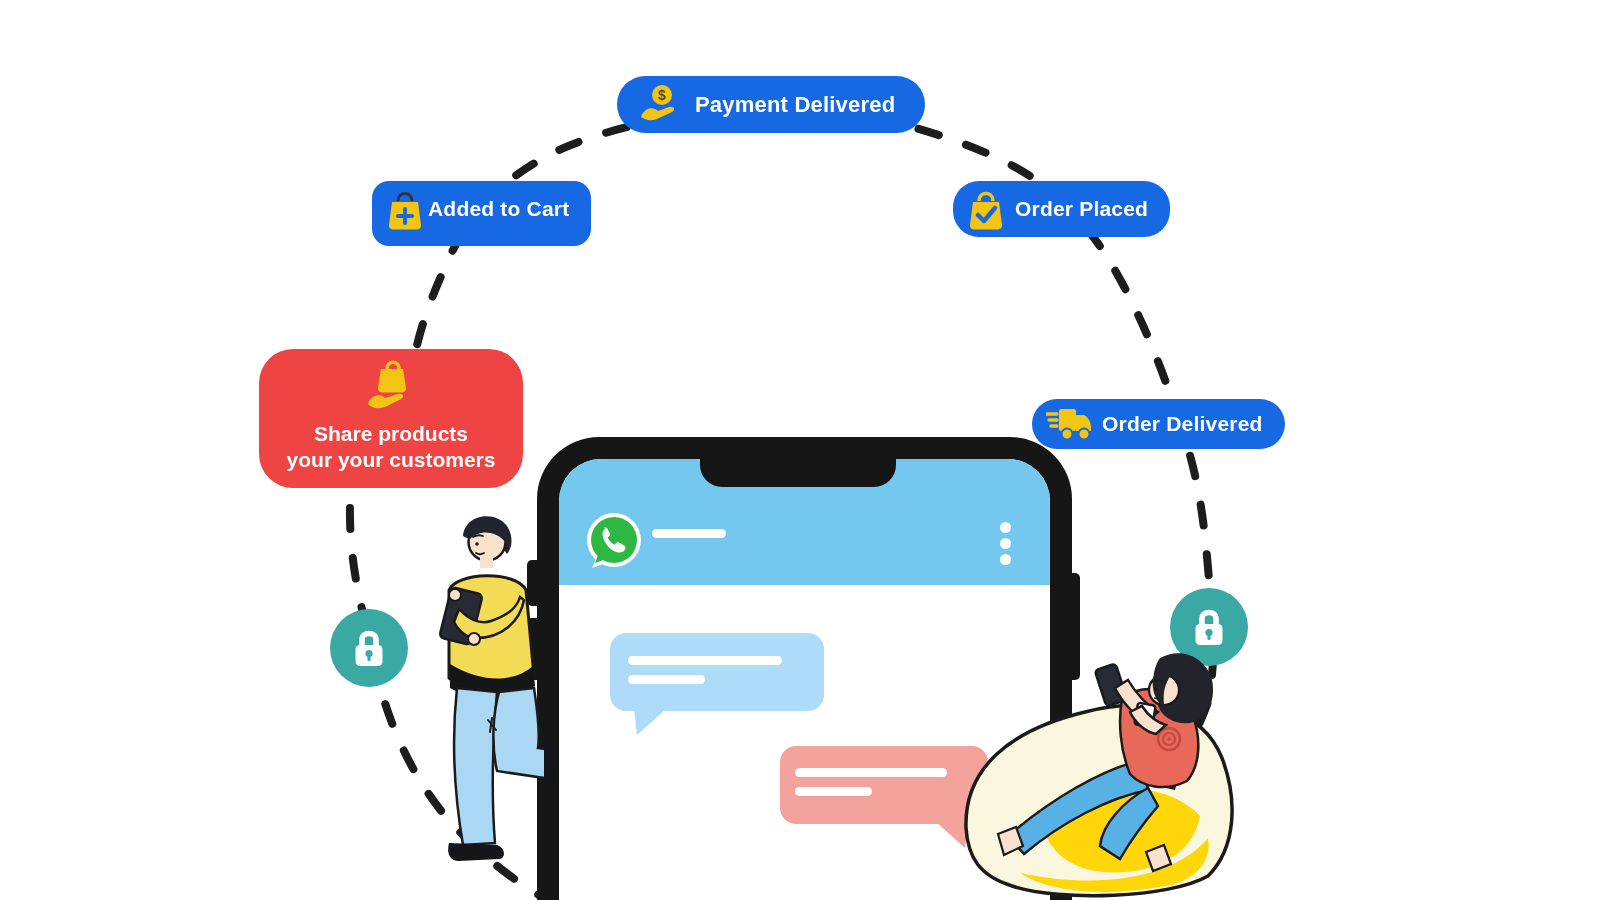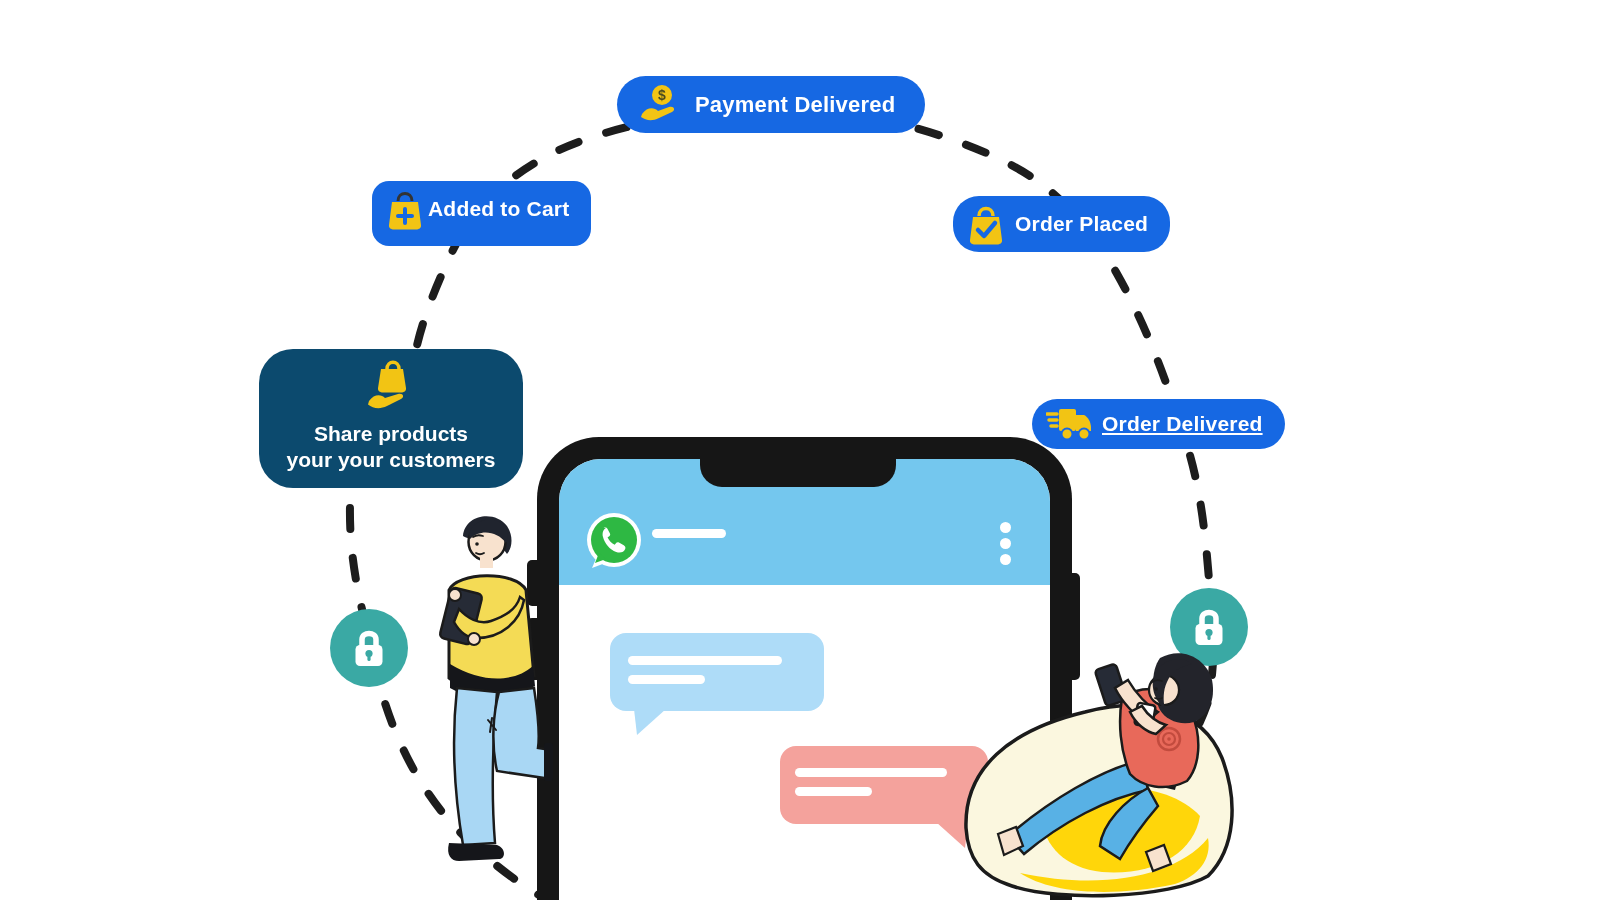--- a/index.html
+++ b/index.html
@@ -12,25 +12,25 @@
   #flow-ring{left:0;top:0;z-index:1;}
   
   .badge{
     position:absolute;z-index:3;background:#1668E3;color:#ffffff;
     display:flex;align-items:center;font-weight:700;font-size:21px;
     letter-spacing:.2px;white-space:nowrap;
   }
   .badge .bicon{display:flex;align-items:center;justify-content:center;}
   #badge-payment{left:617px;top:76px;height:57px;border-radius:29px;padding:0 30px 0 22px;gap:14px;font-size:22px;}
   #badge-cart{left:372px;top:181px;height:56px;border-radius:17px;padding:0 22px 9px 14px;gap:4px;}
-  #badge-placed{left:953px;top:196px;height:56px;border-radius:26px;padding:0 22px 0 14px;gap:10px;}
-  #badge-delivered{left:1032px;top:399px;height:50px;border-radius:25px;padding:0 22px 0 14px;gap:10px;text-decoration:underline;}
+  #badge-placed{left:953px;top:181px;height:56px;border-radius:26px;padding:0 22px 0 14px;gap:10px;}
+  #badge-delivered{left:1032px;top:399px;height:50px;border-radius:25px;padding:0 22px 0 14px;gap:10px;}
   #badge-share{
     left:259px;top:349px;width:264px;height:139px;border-radius:34px;z-index:3;
-    background:#0c4a6e;color:#fff;display:flex;flex-direction:column;align-items:center;
+    background:#ef4444;color:#fff;display:flex;flex-direction:column;align-items:center;
     justify-content:flex-start;padding-top:8px;box-sizing:border-box;position:absolute;
     font-weight:700;font-size:21px;line-height:26px;text-align:center;
   }
   
   .lockwrap{position:absolute;z-index:3;width:78px;height:78px;border-radius:50%;
     background:#3AA9A4;display:flex;align-items:center;justify-content:center;}
   #lock-left{left:330px;top:609px;}
   #lock-right{left:1170px;top:588px;}
   
   #phone-frame{left:537px;top:437px;width:535px;height:470px;background:#161616;

